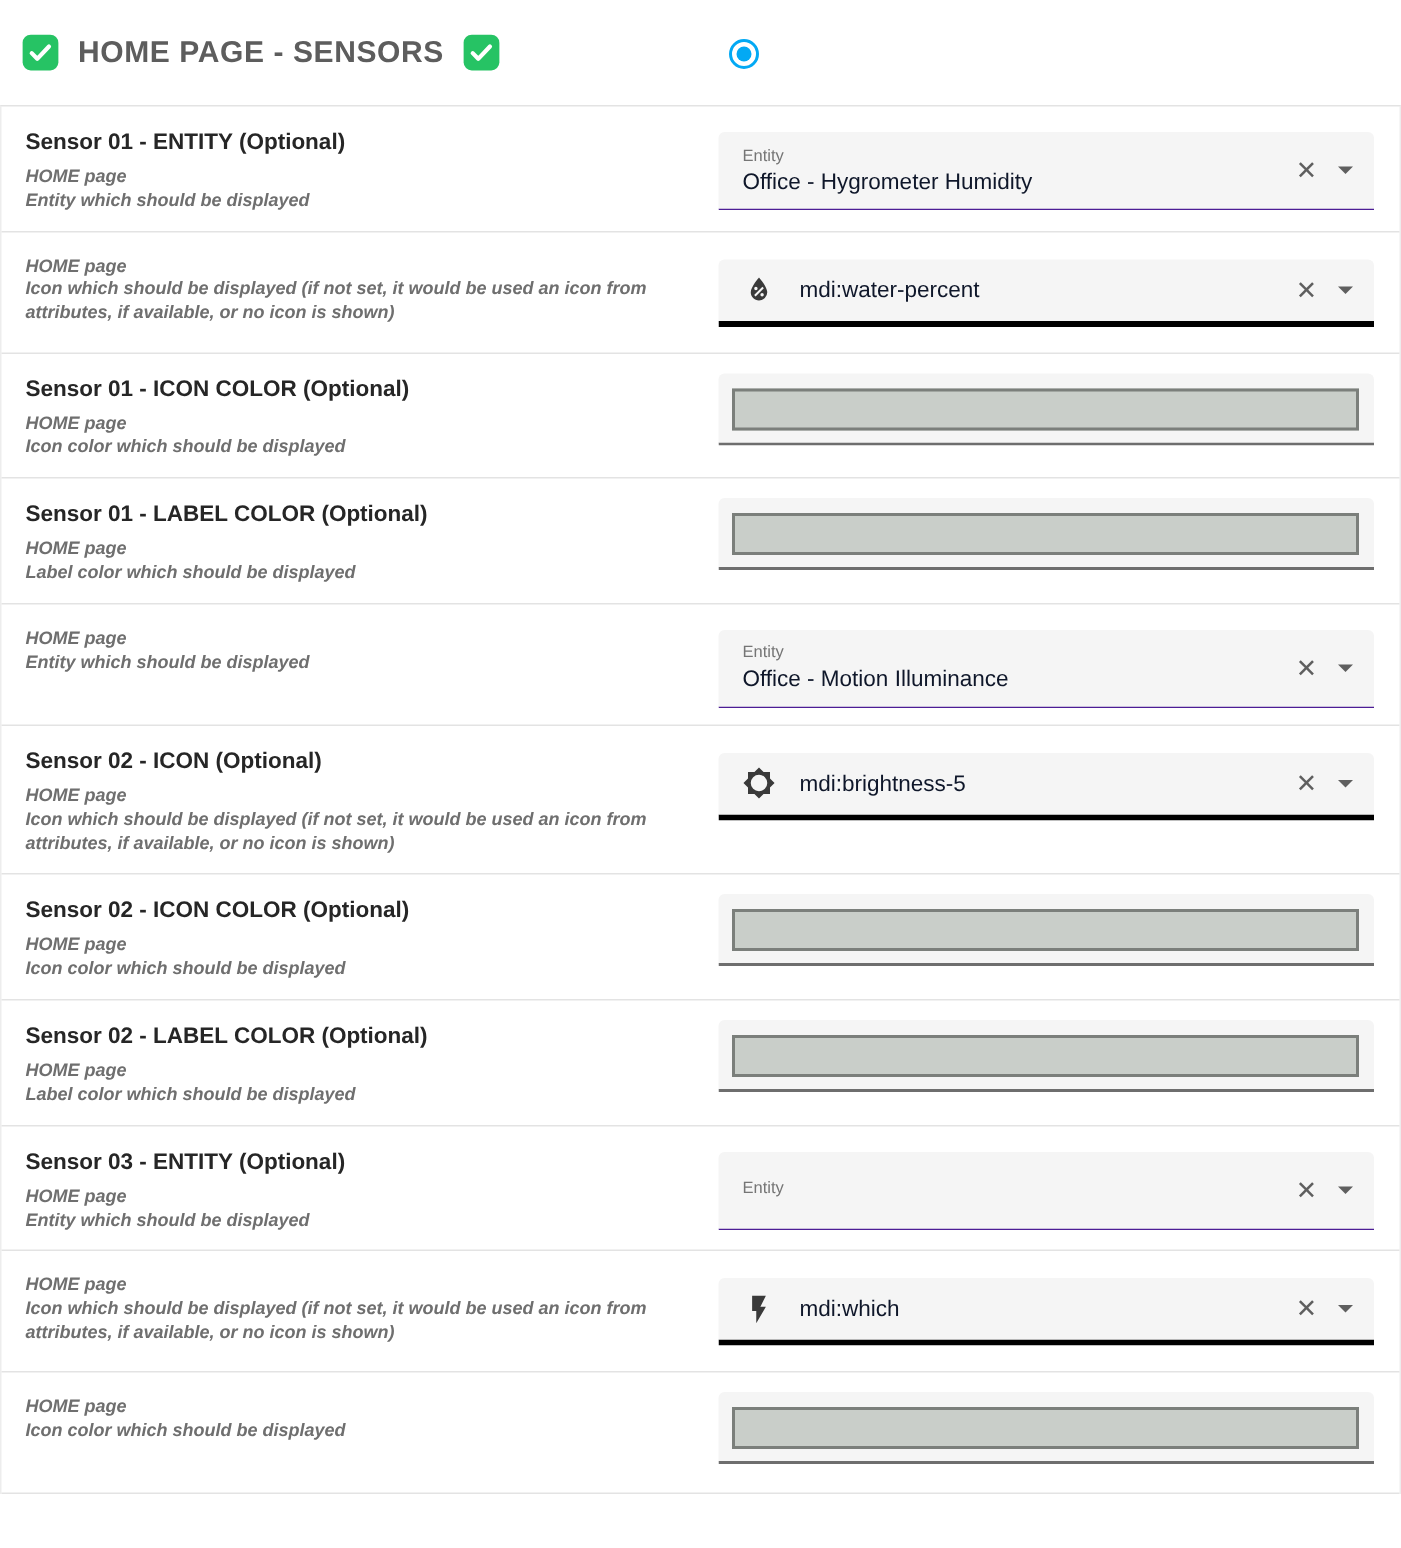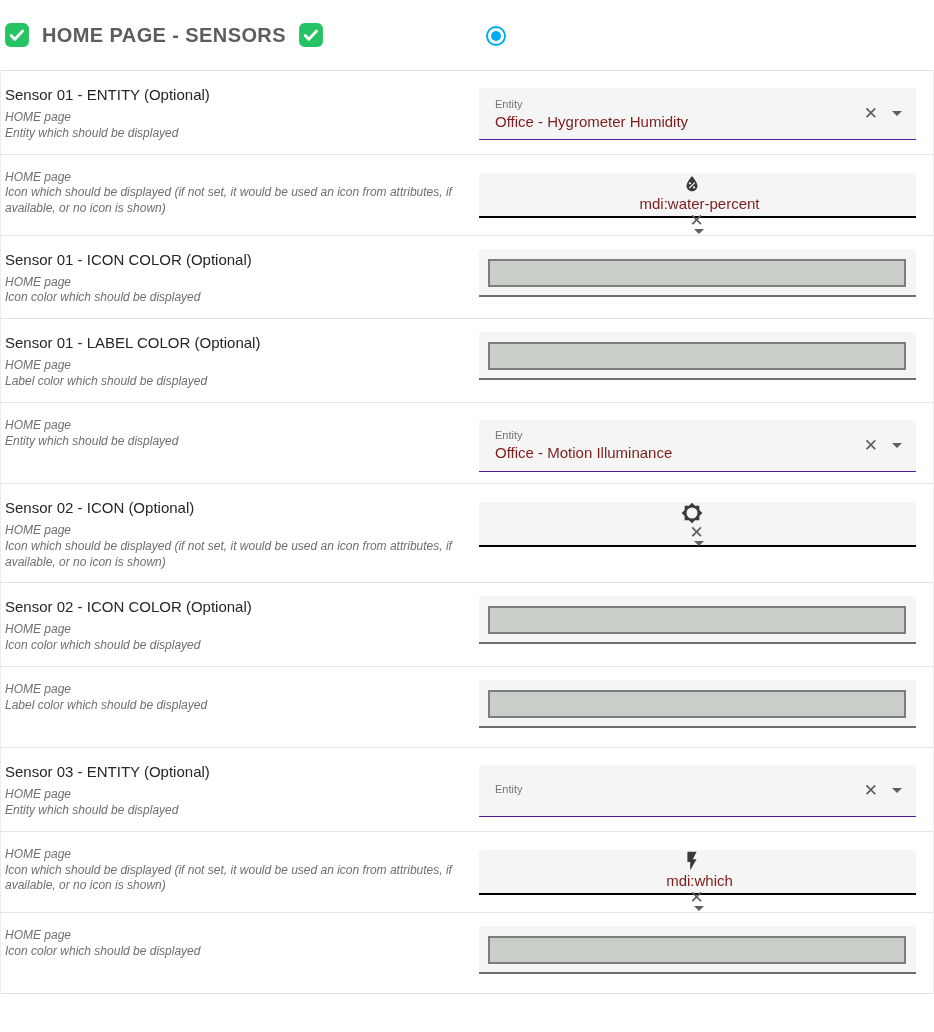--- a/index.html
+++ b/index.html
@@ -10,21 +10,21 @@
   }
   *{box-sizing:border-box;}
   html,body{margin:0;padding:0;}
   body{
     width:934px;height:1032px;overflow:hidden;
     background:#fff;color:#262626;
     font-family:"Liberation Sans", sans-serif;
   }
   .header{
     height:70px;display:flex;align-items:center;
-    padding:0 4px;position:relative;
+    padding:0 14px;position:relative;
   }
   .header h1{
     font-size:20px;font-weight:700;color:#5d5d5d;
     letter-spacing:.4px;margin:0 12px;white-space:nowrap;
   }
   .check{display:inline-flex;line-height:0;}
   .radio{
     position:absolute;left:486px;top:26px;width:20px;height:20px;
     border:2px solid var(--accent);border-radius:50%;
     display:flex;align-items:center;justify-content:center;cursor:pointer;
@@ -33,43 +33,43 @@
   .radio-dot{width:10px;height:10px;border-radius:50%;background:var(--accent);}
   .rows{
     border-top:1px solid #e3e3e3;
     border-left:1px solid #ededed;
     border-right:1px solid #ededed;
   }
   .row{
     display:flex;border-bottom:1px solid #e3e3e3;min-height:81px;
   }
   .row-info{
-    width:472px;flex:none;padding:15px 16px 12px 4px;
+    width:472px;flex:none;padding:15px 16px 12px 16px;font-weight:bold;
   }
   .row-title{font-size:15px;color:#262626;margin-bottom:7px;}
   .row-subtitle,.row-description{
     font-size:12px;font-style:italic;color:#6f6f6f;line-height:1.32;
   }
   .row-control{
     flex:1;padding:17px 17px 0 6px;
   }
   .field{
     width:100%;background:var(--field-bg);
     border-radius:4px 4px 0 0;cursor:pointer;
   }
   .entity-field{
     height:52px;border-bottom:1px solid #4c1d95;
     display:flex;align-items:center;padding:0 12px 0 16px;
   }
   .field-text{flex:1;min-width:0;}
   .field-label{font-size:11px;color:#757575;margin-bottom:3px;}
-  .field-value{font-size:15px;color:#7f1d1d;white-space:nowrap;}
+  .field-value{font-size:15px;color:#0f172a;white-space:nowrap;}
   .icon-field{
-    height:45px;margin-top:1px;border-bottom:2px solid #000000;
-    display:flex;align-items:center;padding:0 12px 0 16px;flex-direction:column;
+    height:45px;margin-top:1px;border-bottom:4px solid #000000;
+    display:flex;align-items:center;padding:0 12px 0 16px;
   }
   .mdi-icon{display:inline-flex;line-height:0;margin-right:16px;}
   .mdi-icon svg{width:22px;height:22px;fill:#3a3a3a;}
   .icon-field .field-value{flex:1;}
   .clear{
     font-size:17px;color:#5f5f5f;margin:0 14px 0 8px;line-height:1;
     font-weight:400;
   }
   .caret{
     width:0;height:0;border-left:5px solid transparent;
@@ -194,20 +194,21 @@
       <div class="row-subtitle">HOME page</div>
       <div class="row-description">Icon which should be displayed (if not set, it would be used an icon from attributes, if available, or no icon is shown)</div>
     </div>
     <div class="row-control">
   <div class="field icon-field">
     <span class="mdi-icon">
             <svg viewBox="0 0 24 24">
               <path fill-rule="evenodd" d="M12,18A6,6 0 0,1 6,12A6,6 0 0,1 12,6A6,6 0 0,1 18,12A6,6 0 0,1 12,18M20,15.31L23.31,12L20,8.69V4H15.31L12,0.69L8.69,4H4V8.69L0.69,12L4,15.31V20H8.69L12,23.31L15.31,20H20V15.31Z"></path>
             </svg>
           </span>
+    <div class="field-value">mdi:brightness-5</div>
     <span class="clear">✕</span>
     <span class="caret"></span>
   </div>
 </div>
   </div>
 
   <div class="row">
     <div class="row-info">
       <div class="row-title">Sensor 02 - ICON COLOR (Optional)</div>
       <div class="row-subtitle">HOME page</div>
@@ -215,20 +216,21 @@
     </div>
     <div class="row-control">
   <div class="field color-field">
     <div class="swatch"></div>
   </div>
 </div>
   </div>
 
   <div class="row">
     <div class="row-info">
+      <div class="row-title">Sensor 02 - LABEL COLOR (Optional)</div>
       <div class="row-subtitle">HOME page</div>
       <div class="row-description">Label color which should be displayed</div>
     </div>
     <div class="row-control">
   <div class="field color-field">
     <div class="swatch"></div>
   </div>
 </div>
   </div>
 

